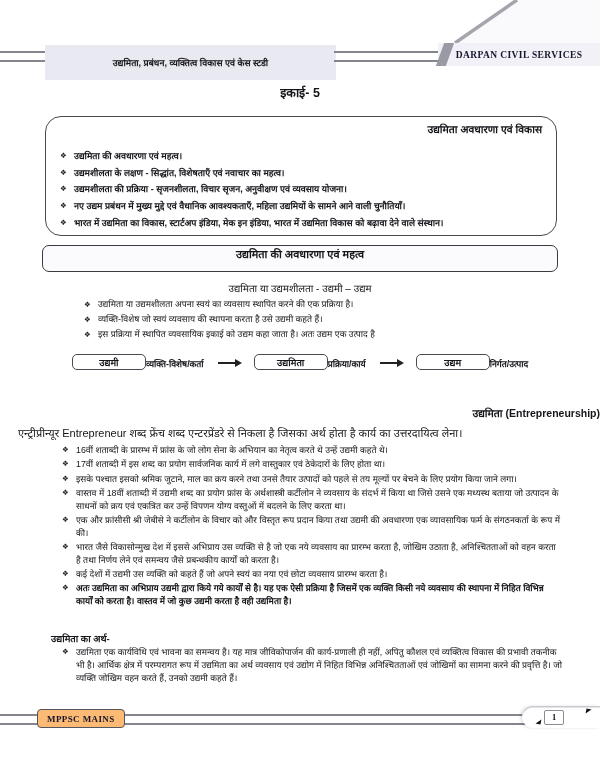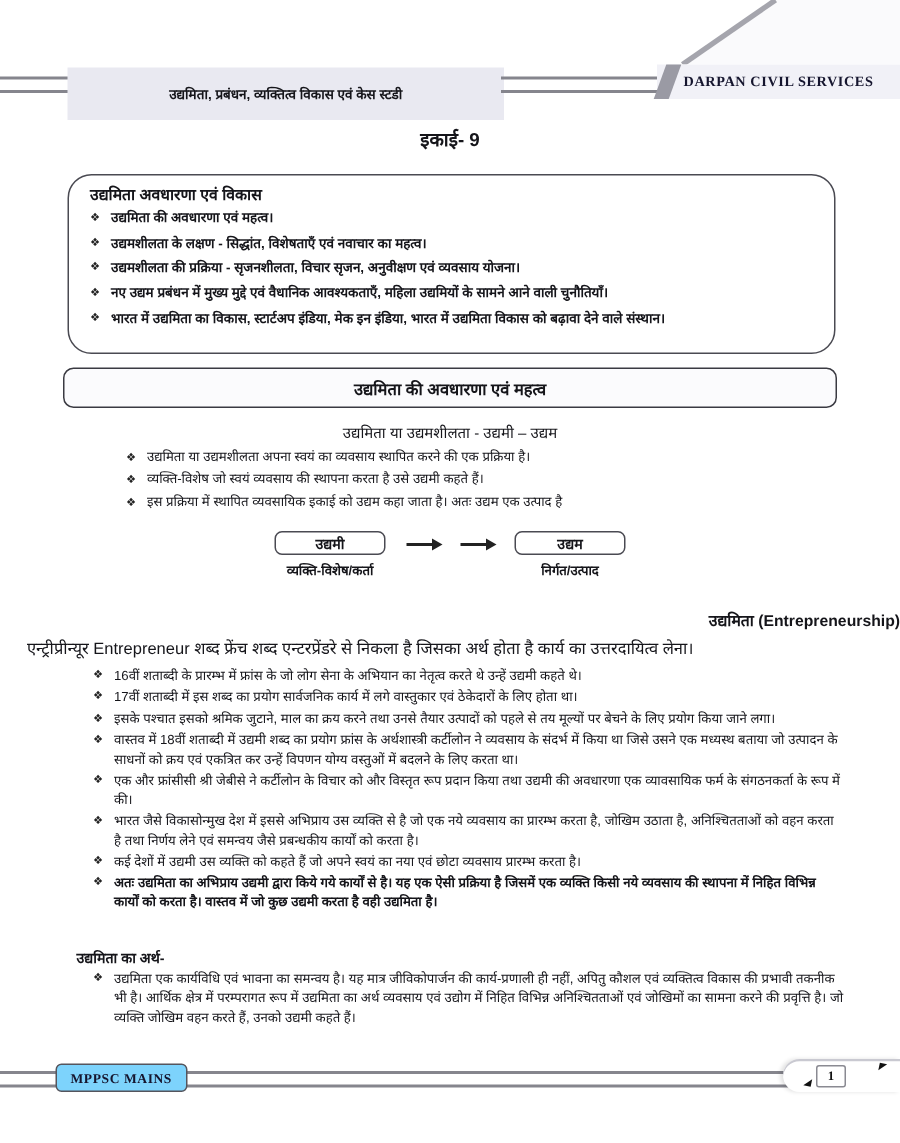--- a/index.html
+++ b/index.html
@@ -20,44 +20,44 @@
         letter-spacing:.4px;color:#15152e;position:relative;}
   .corner-svg{position:absolute;right:0;top:0;}
 
   
   .unit-heading{position:absolute;left:0;top:84px;width:100%;text-align:center;
         font-weight:bold;font-size:12.5px;}
 
   
   .overview-box{position:absolute;left:45px;top:116px;width:512px;height:120px;
         border:1.6px solid #4a4a52;border-radius:16px;box-sizing:border-box;padding:5px 14px 0 14px;}
-  .overview-title{text-align:left;font-weight:bold;font-size:10.5px;margin-bottom:3px;}
+  .overview-title{text-align:right;font-weight:bold;font-size:10.5px;margin-bottom:14px;}
   .blist{list-style:none;margin:0;padding:0;}
   .bi{display:flex;align-items:flex-start;margin:0 0 1px 0;}
   .bm{flex:0 0 14px;font-size:7.5px;line-height:14px;color:#222;}
   .bt{flex:1;line-height:1.5;}
   .overview-box .bi{margin-bottom:4.5px;}
   .overview-box .bt{font-weight:bold;font-size:9px;line-height:1.35;}
   .overview-box .bm{line-height:12px;}
 
   
   .main-heading-box{position:absolute;left:42px;top:245px;width:516px;height:27px;
         border:1.6px solid #3a3a42;border-radius:7px;box-sizing:border-box;background:#fbfbfd;
-        display:flex;align-items:center;justify-content:center;font-weight:bold;font-size:11px;}
+        display:flex;justify-content:center;font-weight:bold;font-size:11px;}
 
   
   .sub-title{position:absolute;left:0;top:281px;width:100%;text-align:center;font-weight:normal;font-size:10px;}
   .sub-bullets{position:absolute;left:84px;top:299px;width:474px;}
   .sub-bullets .bt{font-size:8.8px;line-height:1.32;}
   .sub-bullets .bi{margin-bottom:3.6px;}
   .sub-bullets .bm{line-height:11px;}
 
   
   .diagram{position:absolute;left:0;top:354px;width:100%;display:flex;justify-content:center;gap:14px;}
-  .dnode{display:flex;flex-direction:column;align-items:center;}
+  .dnode{display:flex;flex-direction:row;align-items:flex-start;}
   .dbox{min-width:74px;height:16px;border:1.4px solid #4a4a52;border-radius:5px;
         display:flex;align-items:center;justify-content:center;font-weight:bold;font-size:9.5px;padding:0 6px;box-sizing:border-box;}
   .dcap{margin-top:4px;font-weight:bold;font-size:8.8px;}
   .darrow{position:relative;width:22px;height:2px;background:#222;margin-top:8px;}
   .darrow::after{content:"";position:absolute;right:-2px;top:-3.5px;
         border-left:7px solid #222;border-top:4.5px solid transparent;border-bottom:4.5px solid transparent;}
 
   
   .ent-heading{position:absolute;left:0;top:406px;width:100%;text-align:right;font-weight:bold;font-size:10.5px;}
   .ent-intro{position:absolute;left:18px;top:426px;width:566px;font-size:11px;line-height:1.35;}
@@ -69,21 +69,21 @@
 
   
   .meaning-heading{position:absolute;left:20px;top:632px;font-weight:bold;font-size:9.5px;margin-left:31px;}
   .meaning-bullets{position:absolute;left:62px;top:646px;width:505px;}
   .meaning-bullets .bt{font-size:8.8px;line-height:1.5;}
   .meaning-bullets .bm{line-height:12px;}
 
   
   .fline{position:absolute;left:0;top:714px;width:540px;height:7px;
         border-top:2.2px solid #85858d;border-bottom:2.2px solid #85858d;}
-  .footer-pill{position:absolute;left:37px;top:709px;height:17px;padding:0 9px;background:#7dd3fc;
+  .footer-pill{position:absolute;left:37px;top:709px;height:17px;padding:0 9px;background:#fdba74;
         border:1.2px solid #55555d;border-radius:4px;display:flex;align-items:center;
         font-family:"Liberation Serif","DejaVu Serif",serif;font-weight:bold;font-size:9px;
         letter-spacing:.4px;color:#15152e;z-index:3;}
   .footer-ribbon{position:absolute;left:522px;top:706px;width:78px;height:22px;background:#fff;
         border-radius:12px 0 0 12px;box-shadow:0 1.5px 0 #c9c9d1 inset, -2px 0 3px rgba(0,0,0,.12);z-index:2;
         display:flex;align-items:center;}
   .page-num-box{position:relative;margin-left:22px;width:18px;height:13px;background:#fff;
         border:1px solid #8a8a92;border-radius:2px;display:flex;align-items:center;justify-content:center;
         font-family:"Liberation Serif","DejaVu Serif",serif;font-weight:bold;font-size:8.5px;color:#111;}
   .pmark{position:absolute;width:0;height:0;}
@@ -102,21 +102,21 @@
   <div class="dline hline-mid"></div>
   <svg class="corner-svg" width="175" height="43">
     <polygon points="30,43 92,0 175,0 175,43" fill="#fafafc"></polygon>
     <line x1="30" y1="43" x2="92" y2="0" stroke="#a5a5ad" stroke-width="3.5"></line>
   </svg>
   <div class="brand-ribbon">
     <div class="brand-fold"></div>
     <span class="brand-text">DARPAN CIVIL SERVICES</span>
   </div>
 
-  <div class="unit-heading">इकाई- 9</div>
+  <div class="unit-heading">इकाई- 5</div>
 
   <div class="overview-box">
     <div class="overview-title">उद्यमिता अवधारणा एवं विकास</div>
     <ul class="blist">
       <li class="bi">
           <span class="bm">❖</span>
           <span class="bt">उद्यमिता की अवधारणा एवं महत्व।</span>
         </li>
       <li class="bi">
           <span class="bm">❖</span>
@@ -156,20 +156,24 @@
         <span class="bt">इस प्रक्रिया में स्थापित व्यवसायिक इकाई को उद्यम कहा जाता है। अतः उद्यम एक उत्पाद है</span>
       </li>
   </ul>
 
   <div class="diagram">
     <div class="dnode">
       <div class="dbox">उद्यमी</div>
       <div class="dcap">व्यक्ति-विशेष/कर्ता</div>
     </div>
     <div class="darrow"></div>
+    <div class="dnode">
+      <div class="dbox">उद्यमिता</div>
+      <div class="dcap">प्रक्रिया/कार्य</div>
+    </div>
     <div class="darrow"></div>
     <div class="dnode">
       <div class="dbox">उद्यम</div>
       <div class="dcap">निर्गत/उत्पाद</div>
     </div>
   </div>
 
   <div class="ent-heading">उद्यमिता (Entrepreneurship)</div>
   <div class="ent-intro">एन्ट्रीप्रीन्यूर Entrepreneur शब्द फ्रेंच शब्द एन्टरप्रेंडरे से निकला है जिसका अर्थ होता है कार्य का उत्तरदायित्व लेना।</div>
   <ul class="blist ent-bullets">

